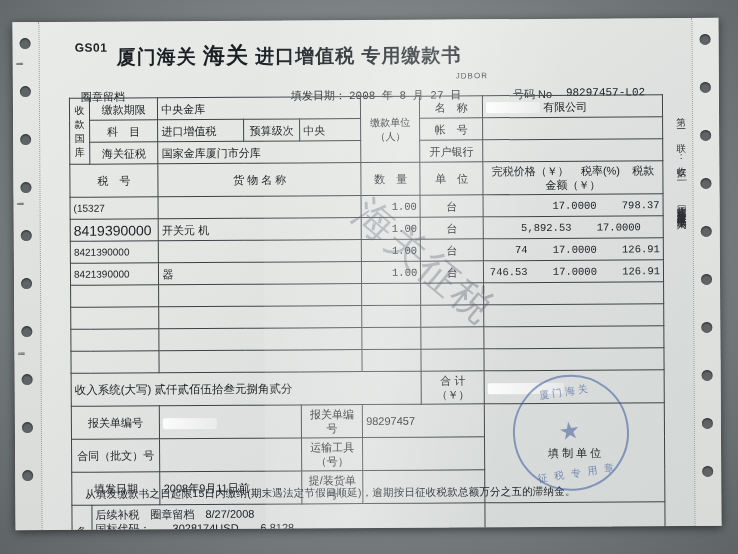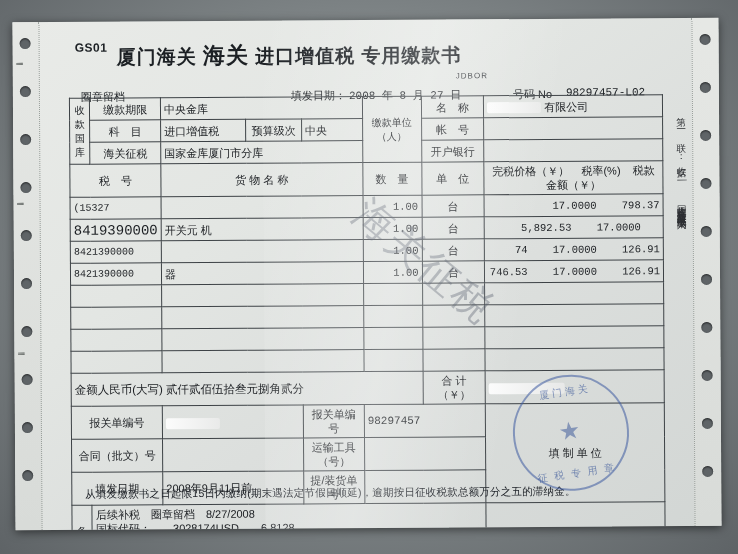--- a/index.html
+++ b/index.html
@@ -97,21 +97,21 @@
     border:1px solid #3d4246;
     padding:2px 3px;
     height:17px;
     vertical-align:middle;
     line-height:14px;
   }
   .vlabel{
     width:13px;text-align:center;font-size:10px;line-height:11px;padding:0;
   }
   .lbl-c{text-align:center;}
-  .mono{font-family:Liberation Mono, monospace;}
+  .mono{font-family:Liberation Sans, sans-serif;}
   .num{text-align:right;padding-right:6px;font-family:"Liberation Mono",monospace;font-size:10.5px;}
   .ctr{text-align:center;}
   .blank-cell{color:transparent;}
   .hidearea{
     display:inline-block;min-width:54px;height:11px;
     background:linear-gradient(90deg,rgba(255,255,255,.9),rgba(238,238,238,.7));
     vertical-align:middle;border-radius:2px;
   }
   .footnote{
     position:absolute;left:24px;top:452px;width:560px;
@@ -335,21 +335,21 @@
         <tr>
           <td colspan="2" class="blank-cell">.</td>
           <td colspan="3" class="blank-cell">.</td>
           <td class="blank-cell">.</td>
           <td class="blank-cell">.</td>
           <td class="blank-cell">.</td>
         </tr>
 
         <tr>
           <td colspan="6" class="amountline" style="height:22px">
-            <span>金额人民币(大写)</span>
+            <span>收入系统(大写)</span>
             <span>贰仟贰佰伍拾叁元捌角贰分</span>
           </td>
           <td class="lbl-c">合 计（￥）</td>
           <td>
             <span class="hidearea" style="min-width:76px"></span>
           </td>
         </tr>
 
         <tr>
           <td colspan="2" class="lbl-c">报关单编号</td>

